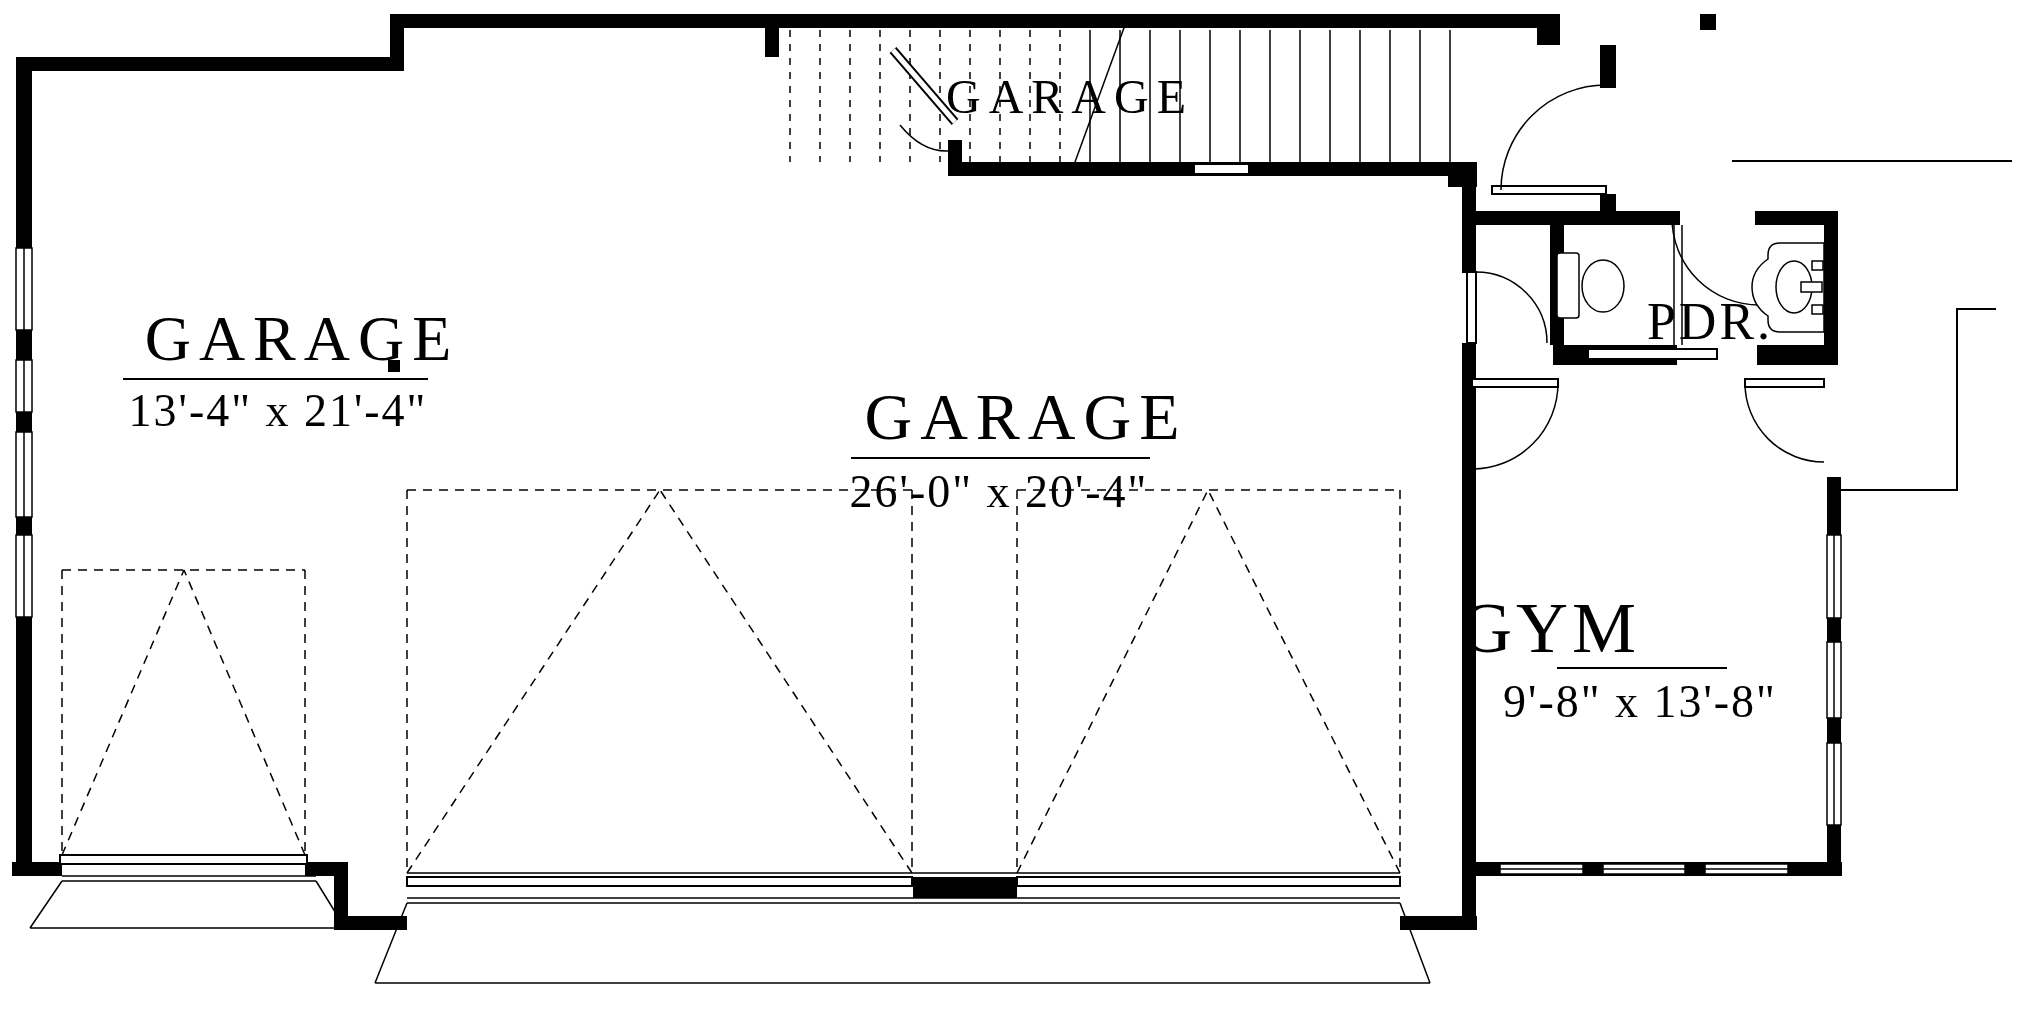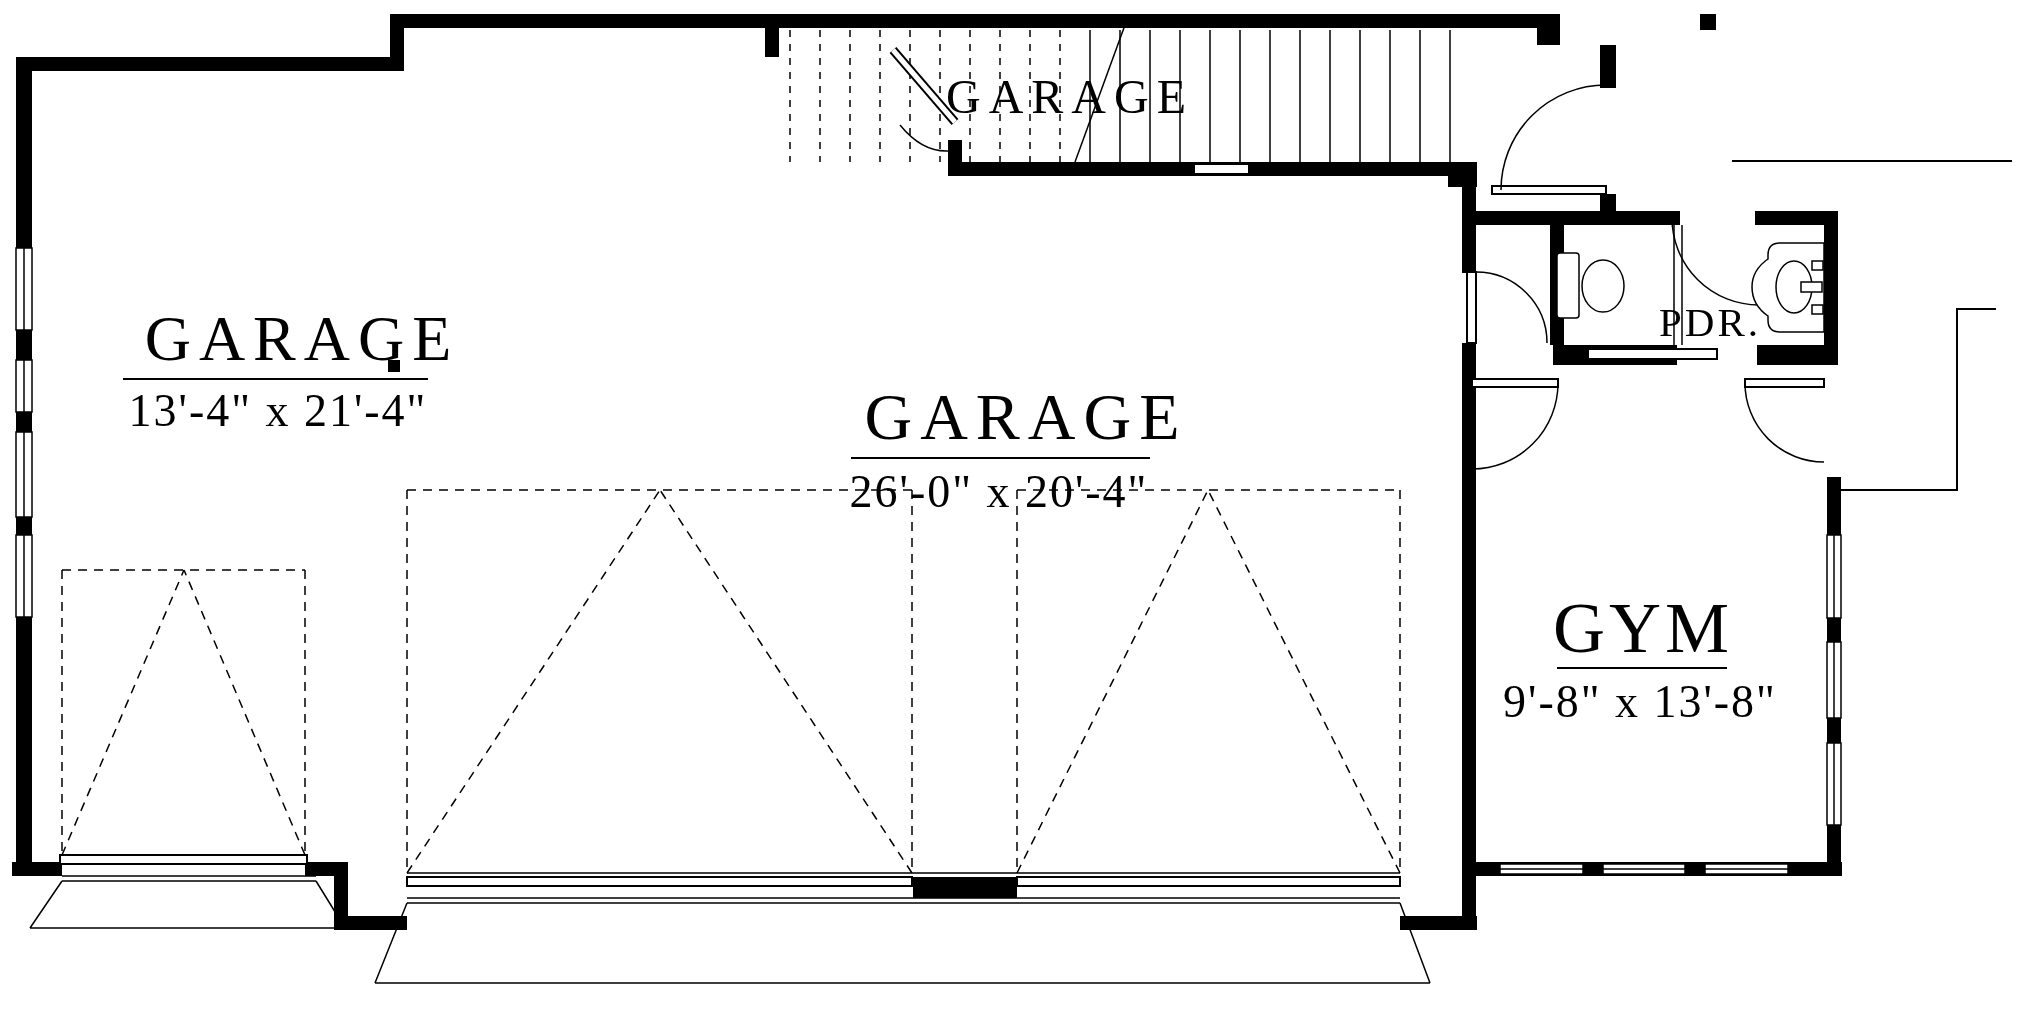--- a/index.html
+++ b/index.html
@@ -17,21 +17,21 @@
     transform:translate(-50%,-50%);
     white-space:nowrap;
     color:#000;
     line-height:1;
   }
   .room-title{font-size:64px;letter-spacing:8px;margin-left:26px;}
   .room-dims{font-size:46px;letter-spacing:2px;}
   .rule{position:absolute;background:#000;height:2px;}
   #closet-label{font-size:48px;letter-spacing:8px;}
   #brzwy-label{font-size:60px;letter-spacing:8px;}
-  #pdr-label{font-size:41px;letter-spacing:3px;}
+  #pdr-label{font-size:52px;letter-spacing:3px;}
   #gym-label{font-size:72px;letter-spacing:4px;}
   #garage-main-label{font-size:66px;}
 </style>
 </head>
 <body>
 
 <div id="plan">
 
   <svg id="drawing" width="2026" height="1016" viewBox="0 0 2026 1016">
 
@@ -210,17 +210,17 @@
   <div class="lbl" id="pdr-label" style="left:1710px;top:322px;">PDR.</div>
 
   <div class="lbl room-title" style="left:276px;top:339px;">GARAGE</div>
   <div class="rule" style="left:123px;top:378px;width:305px;"></div>
   <div class="lbl room-dims" style="left:278px;top:411px;">13'-4" x 21'-4"</div>
 
   <div class="lbl room-title" id="garage-main-label" style="left:1000px;top:417px;">GARAGE</div>
   <div class="rule" style="left:851px;top:457px;width:299px;"></div>
   <div class="lbl room-dims" style="left:999px;top:492px;">26'-0" x 20'-4"</div>
 
-  <div class="lbl" id="gym-label" style="left:1643px;top:628px;">GYM</div>
+  <div class="lbl" id="gym-label" style="left:1550px;top:628px;">GYM</div>
   <div class="rule" style="left:1557px;top:667px;width:170px;"></div>
   <div class="lbl room-dims" style="left:1640px;top:702px;">9'-8" x 13'-8"</div>
 
 </div>
 
 </body></html>

